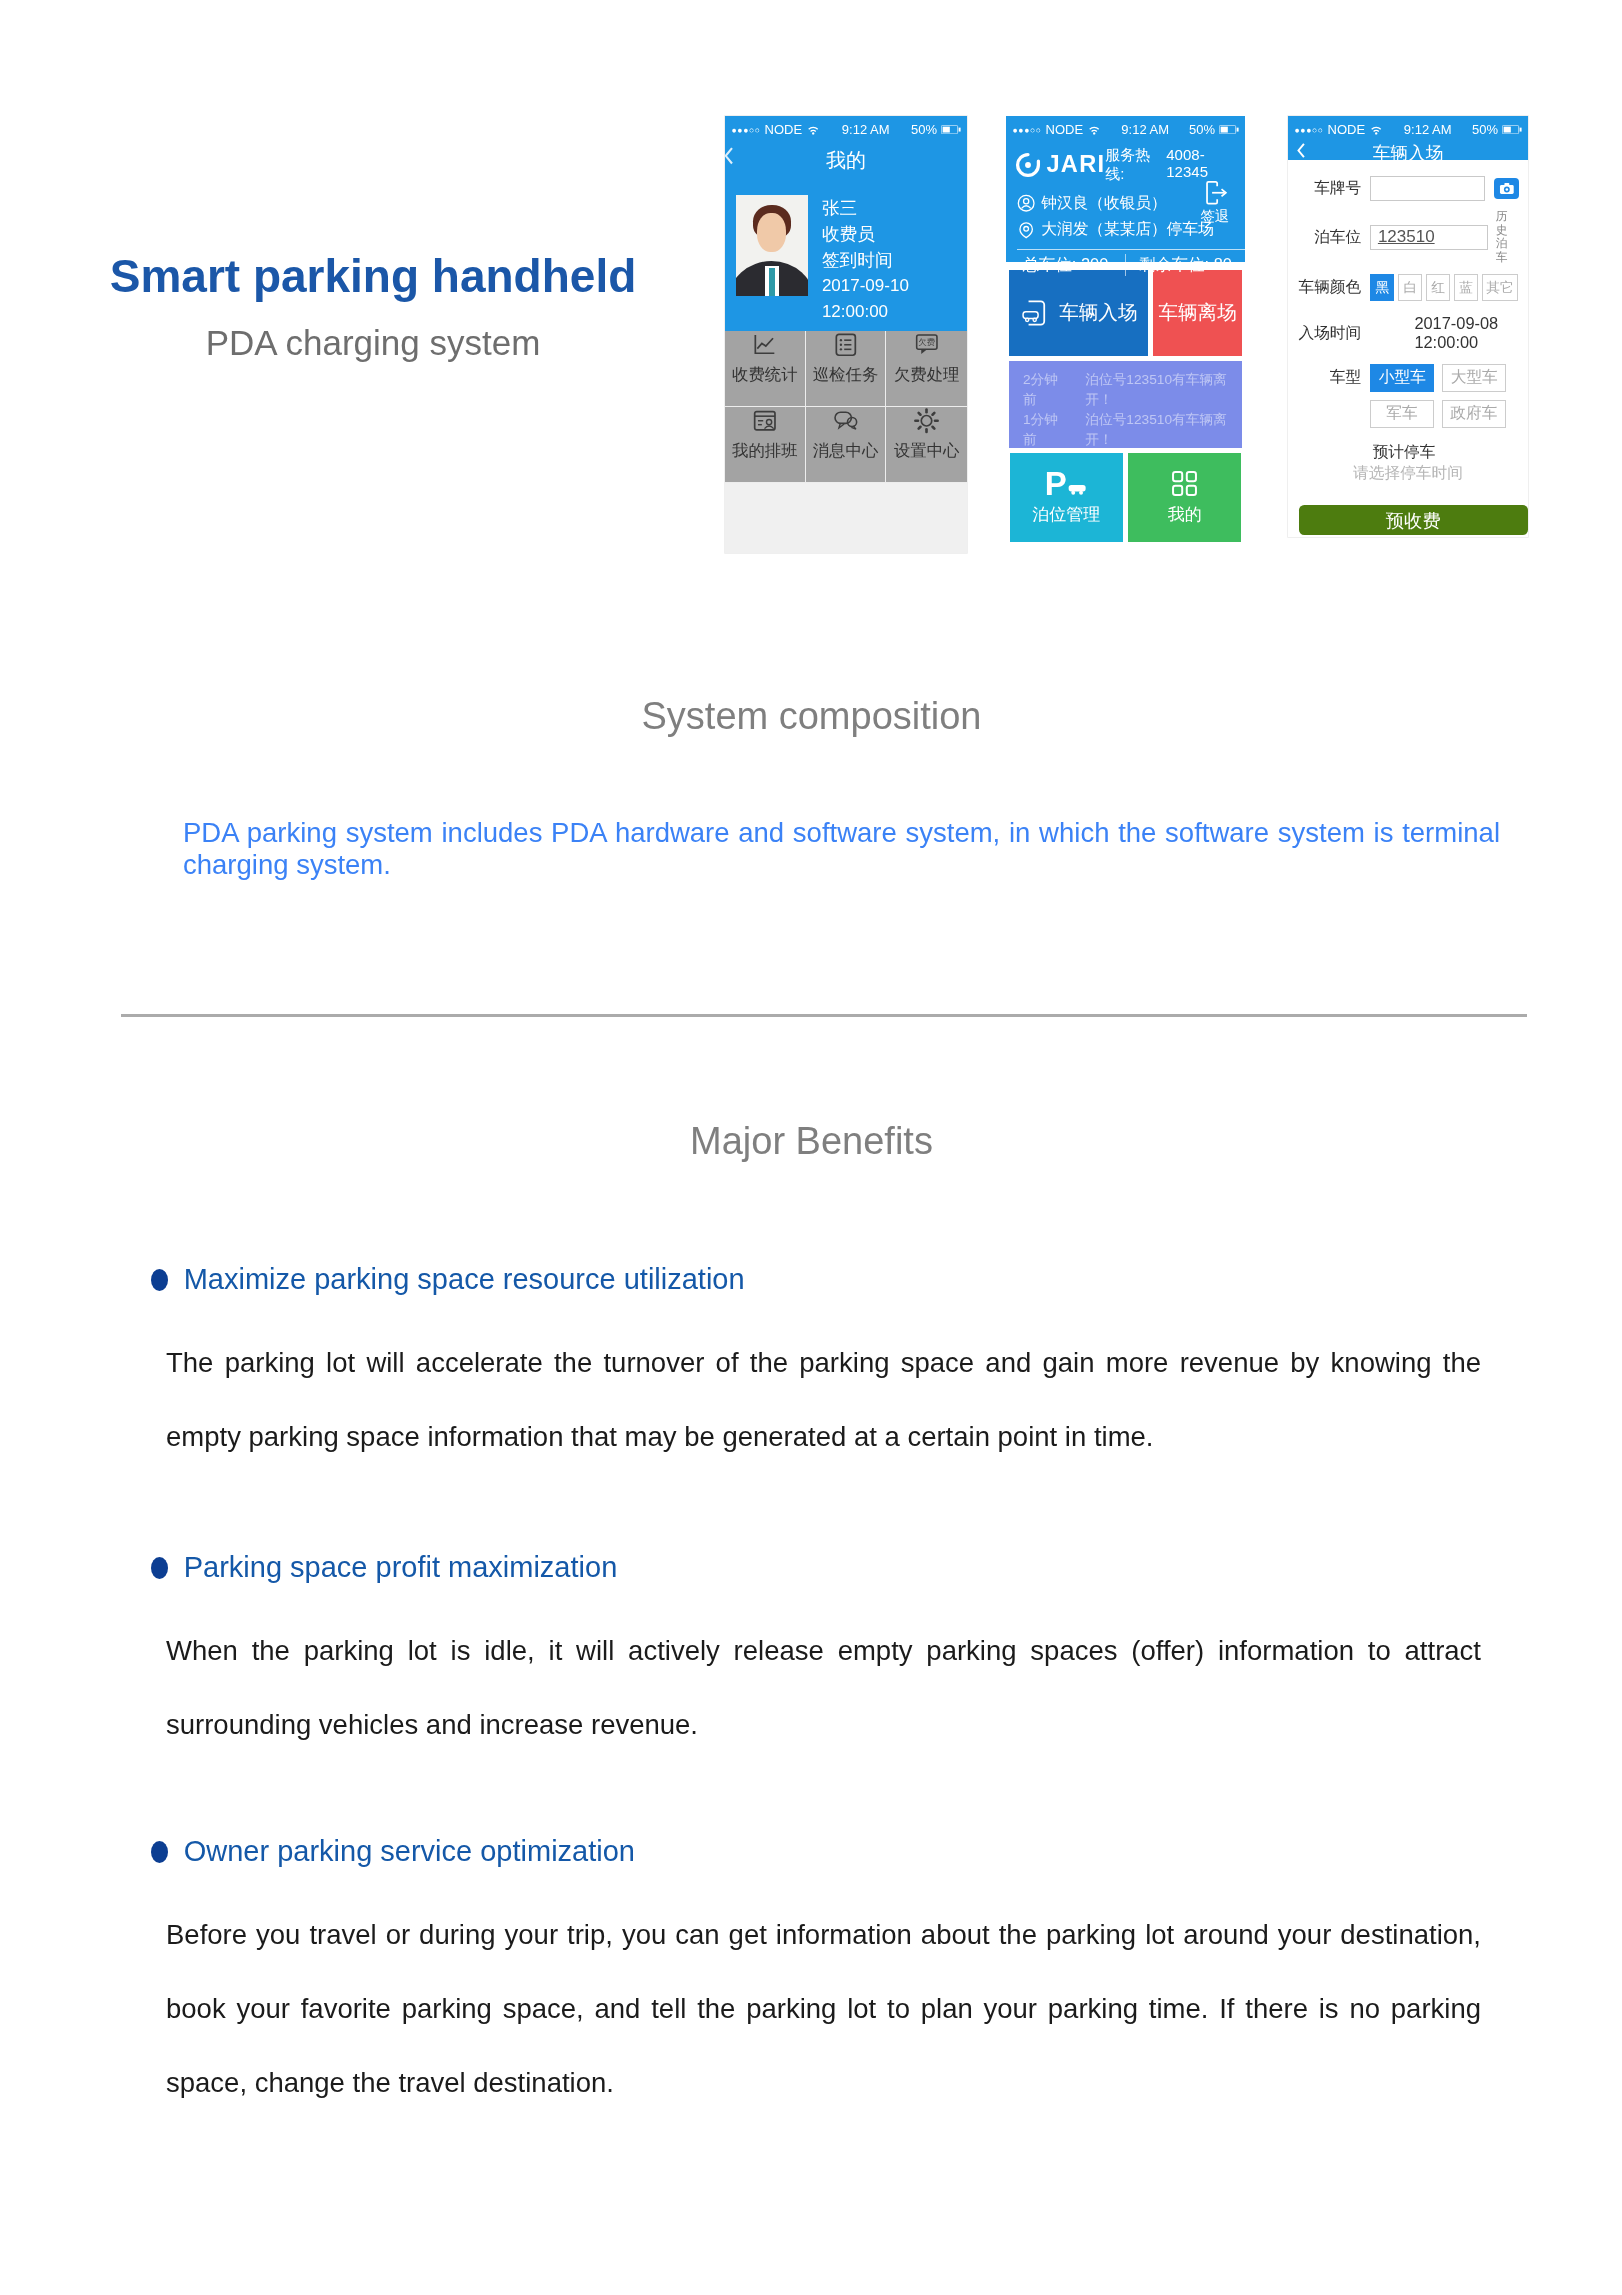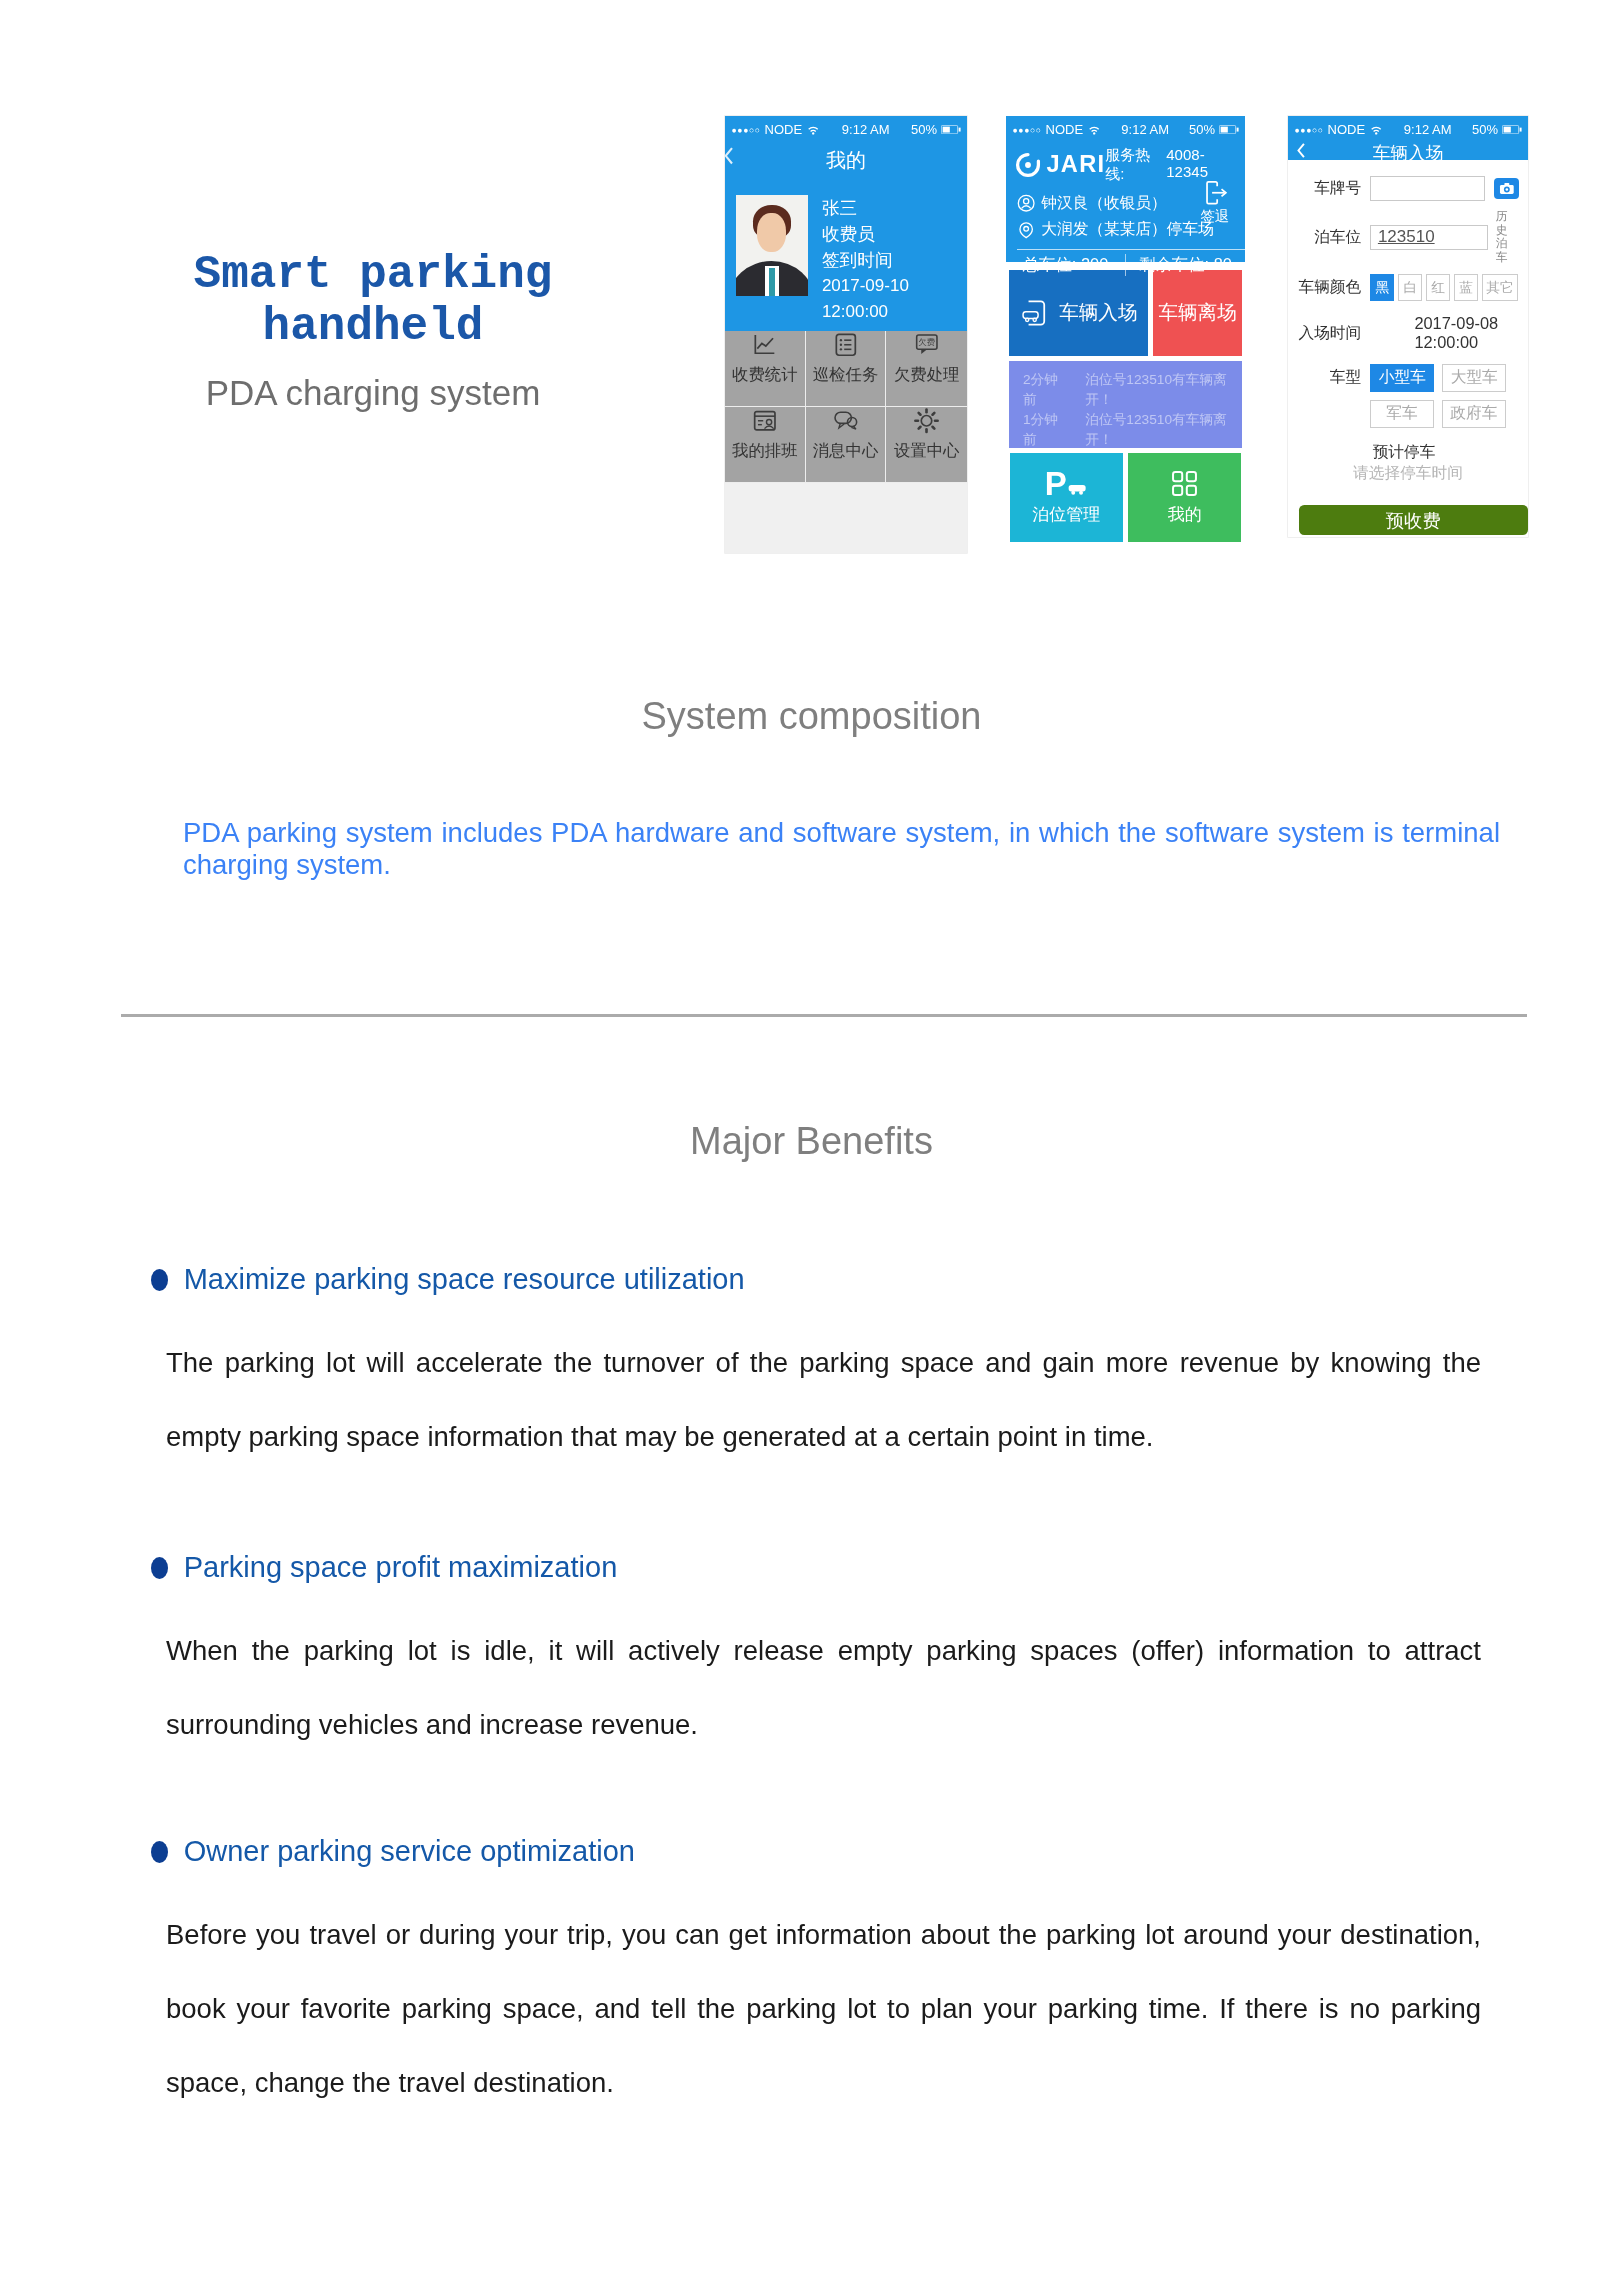--- a/index.html
+++ b/index.html
@@ -1,21 +1,21 @@
 <!DOCTYPE html>
 <html style="font-size:10.5px"><head>
 <meta charset="utf-8">
 <style>
   html,body{margin:0;padding:0;background:#ffffff;}
   .page{position:relative;width:1623px;height:2295px;background:#ffffff;overflow:hidden;
         font-family:"Liberation Sans", sans-serif;color:#1a1a1a;}
 
   
   .hero-title{position:absolute;left:72px;top:249px;width:602px;text-align:center;}
-  .hero-title .t1{font-size:46px;font-weight:600;color:#1b57a8;letter-spacing:0;font-family:Liberation Mono, monospace;}
+  .hero-title .t1{font-size:46px;font-weight:600;color:#1b57a8;letter-spacing:0;}
   .hero-title .t2{margin-top:19.6px;font-size:35px;color:#6e6e6e;}
 
   
   .phone{position:absolute;top:116px;background:#fff;overflow:hidden;box-shadow:0 0 0 0.7px #e8e8e8;}
   .statusbar{height:22px;display:flex;align-items:center;justify-content:space-between;
              padding:2.6px 6.5px 0;font-size:13px;color:#fff;}
   .statusbar .sig{font-size:8.5px;letter-spacing:0.7px;}
   .statusbar .left,.statusbar .right{display:flex;align-items:center;gap:3.9px;}
   .blue{background:#1e96e4;color:#fff;}
 

